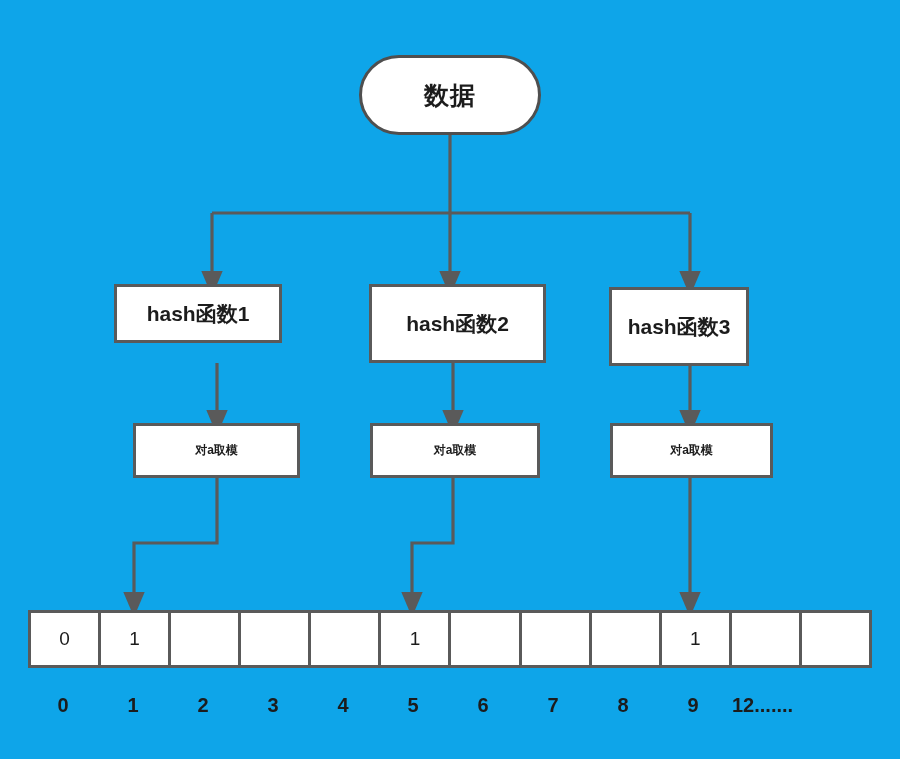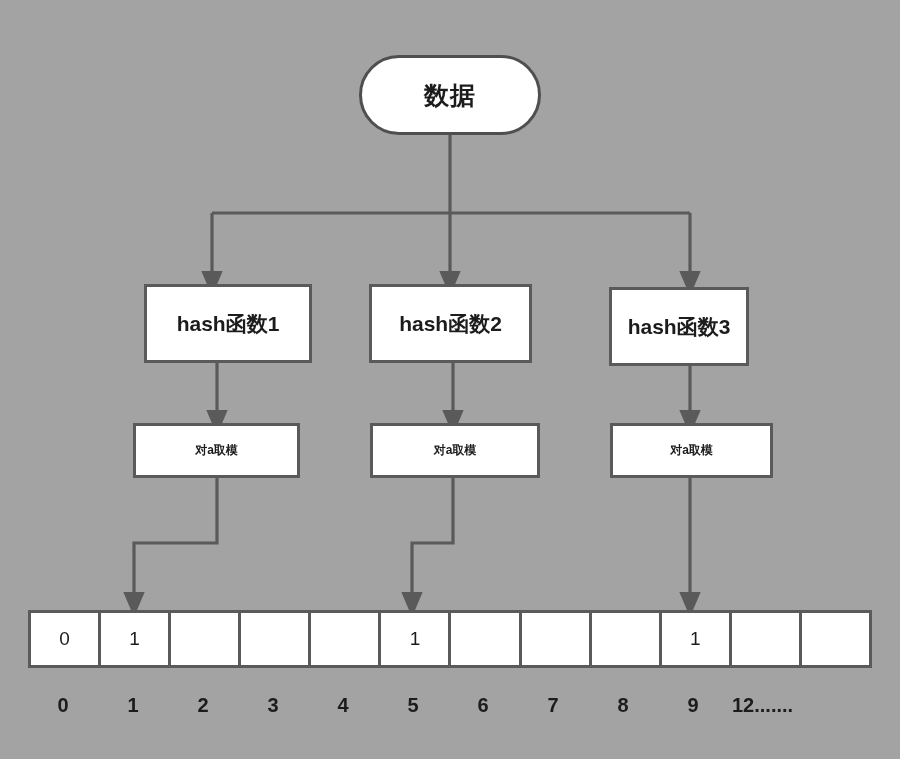--- a/index.html
+++ b/index.html
@@ -8,21 +8,21 @@
     padding: 0;
     background: #ffffff;
   }
   body {
     font-family: "Liberation Sans", "DejaVu Sans", sans-serif;
   }
   #canvas {
     position: relative;
     width: 900px;
     height: 759px;
-    background: #a3a3a3;
+    background: #0ea5e9;
     overflow: hidden;
     text-decoration: underline;
   }
   #wires {
     position: absolute;
     left: 0;
     top: 0;
     width: 900px;
     height: 759px;
     pointer-events: none;
@@ -157,24 +157,24 @@
       <path d="M453,478 L453,543 L412,543 L412,605" marker-end="url(#arrowhead)"></path>
 
       <path d="M690,478 L690,605" marker-end="url(#arrowhead)"></path>
     </g>
   </svg>
 
   <div class="root-node">
     <span class="node-text">数据</span>
   </div>
 
-  <div class="proc-box hash-box" style="left:144px; top:284px; width:168px; height:79px;">
+  <div class="proc-box hash-box" style="left:114px; top:284px; width:168px; height:59px;">
     <span class="node-text">hash函数1</span>
   </div>
-  <div class="proc-box hash-box" style="left:369px; top:284px; width:163px; height:79px;">
+  <div class="proc-box hash-box" style="left:369px; top:284px; width:177px; height:79px;">
     <span class="node-text">hash函数2</span>
   </div>
   <div class="proc-box hash-box" style="left:609px; top:287px; width:140px; height:79px;">
     <span class="node-text">hash函数3</span>
   </div>
 
   <div class="proc-box mod-box" style="left:133px; top:423px; width:167px; height:55px;">
     <span class="node-text">对a取模</span>
   </div>
   <div class="proc-box mod-box" style="left:370px; top:423px; width:170px; height:55px;">

